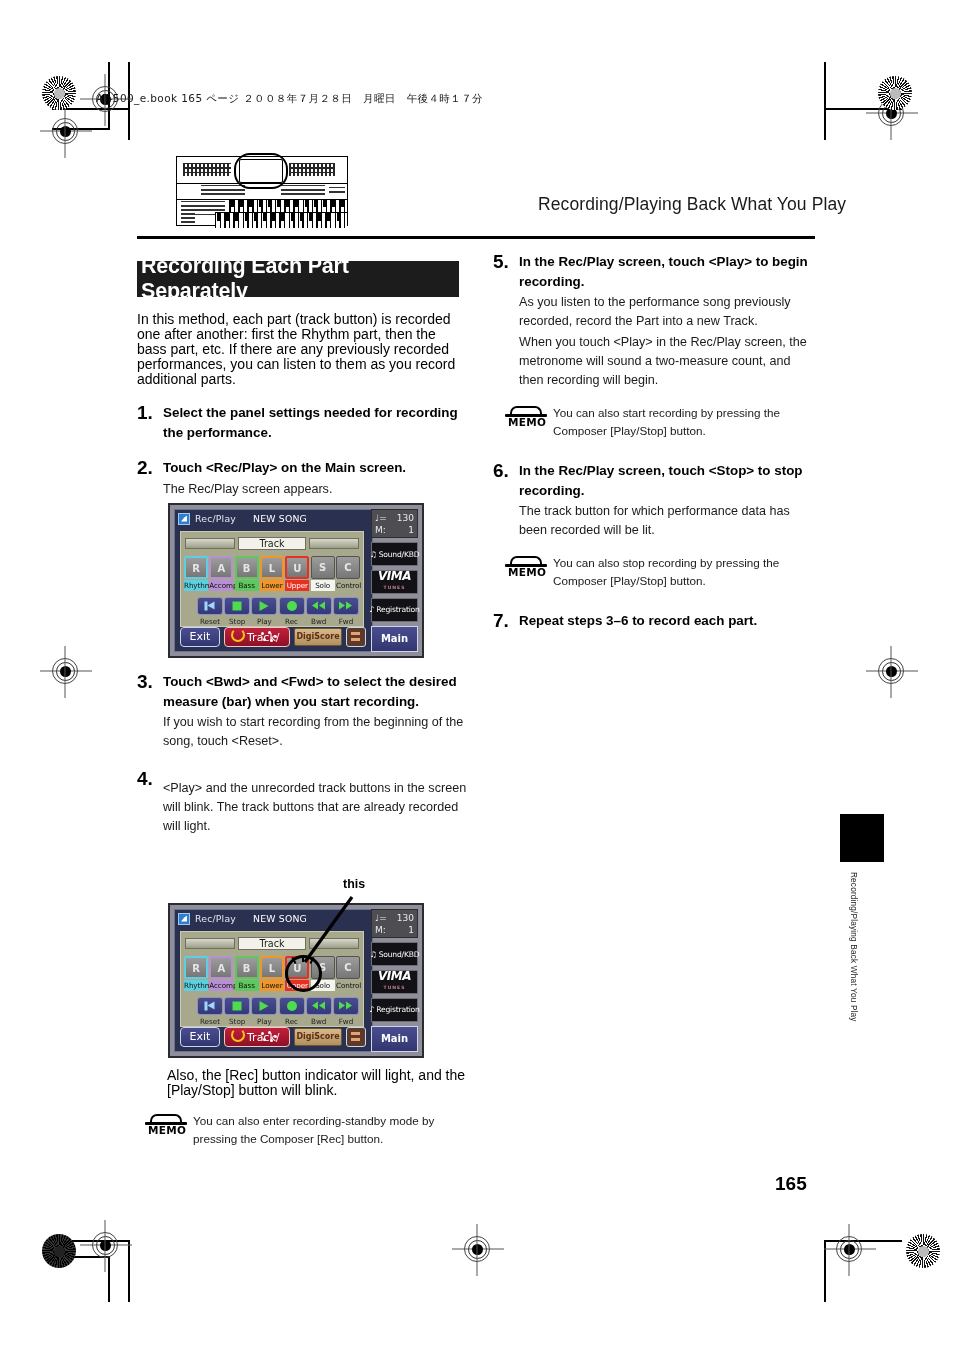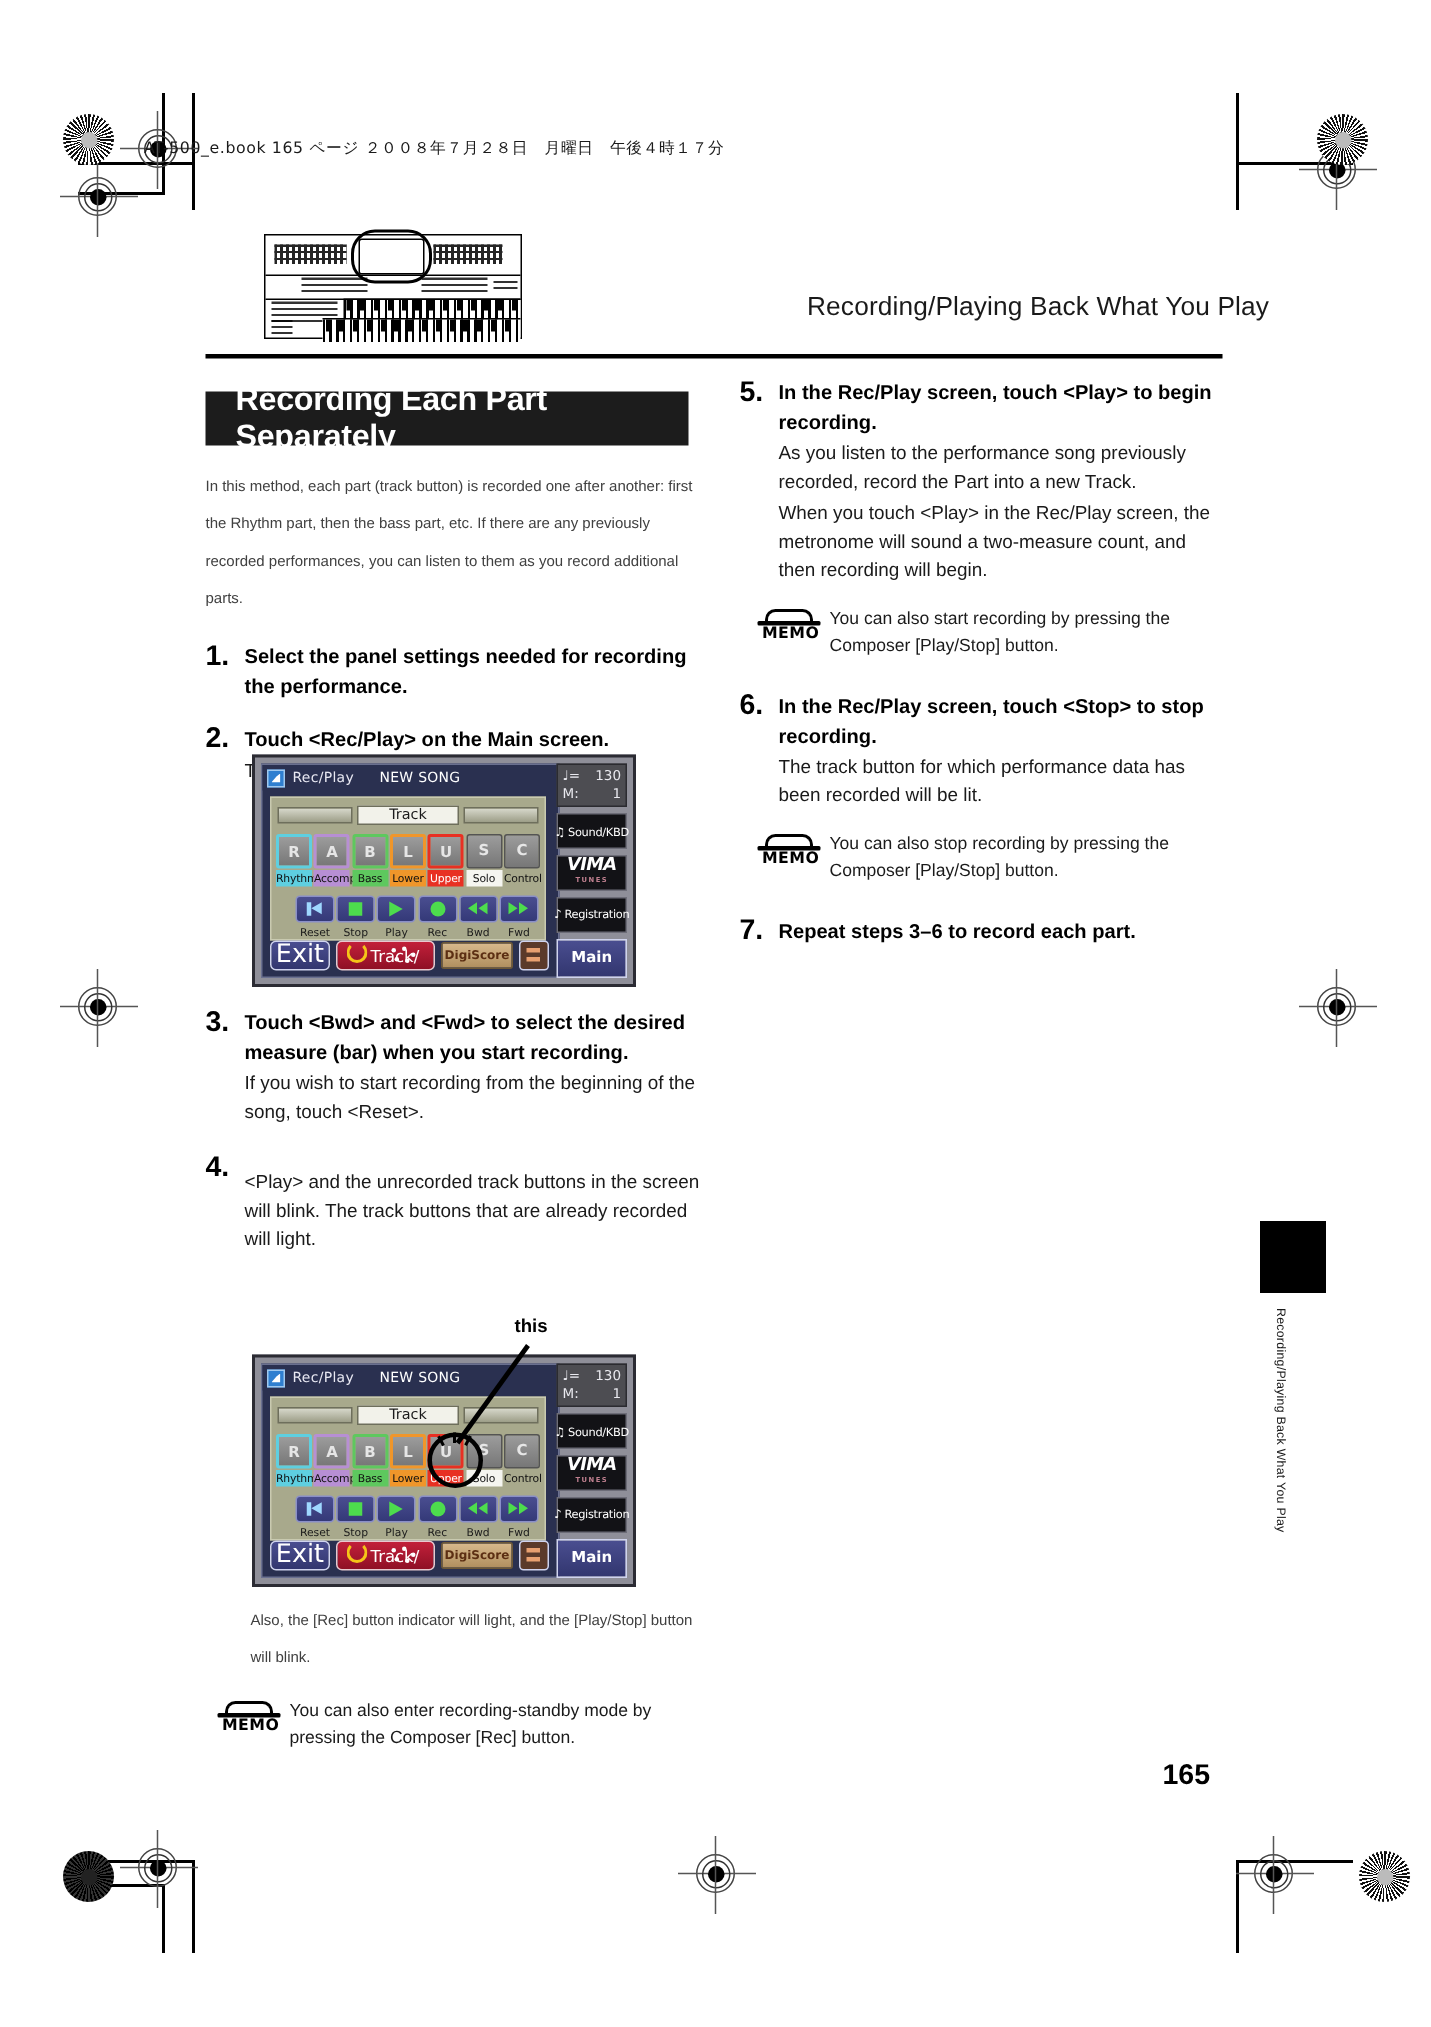--- a/index.html
+++ b/index.html
@@ -194,40 +194,40 @@
     height: 36px;
     background: #1c1c1c;
     display: flex;
     align-items: center;
   }
   .banner-text {
     color: #fff;
     font-size: 21.5px;
     font-weight: bold;
     letter-spacing: -.2px;
-    padding-left: 20px;
+    padding-left: 4px;
   }
 
   
   .col-left {
     position: absolute;
     left: 137px;
     top: 312px;
     width: 330px;
   }
   .col-right {
     position: absolute;
     left: 493px;
     top: 252px;
     width: 322px;
   }
   .body-p {
-    font-size: 10px;
-    line-height: 25px;
-    color: #404040;
+    font-size: 14px;
+    line-height: 15px;
+    color: #000000;
     margin: 0 0 6px 0;
   }
   .step {
     display: flex;
     margin-top: 16px;
   }
   .step-num {
     font-size: 19px;
     font-weight: bold;
     width: 26px;
@@ -476,21 +476,21 @@
     align-items: center;
     gap: 4px;
   }
   .btn-exit {
     width: 40px; height: 20px;
     background: linear-gradient(to bottom, #4a4e90, #32366f);
     border: 1.5px solid #cfd3ee;
     box-sizing: border-box;
     border-radius: 4px;
     color: #fff;
-    font-size: 17px;
+    font-size: 11px;
     text-align: center;
     line-height: 17px;
   }
   .btn-track {
     flex: 1 1 auto;
     height: 20px;
     background: linear-gradient(to bottom, #c2203a, #8f1025);
     border: 1.5px solid #e8c9cf;
     box-sizing: border-box;
     border-radius: 4px;

